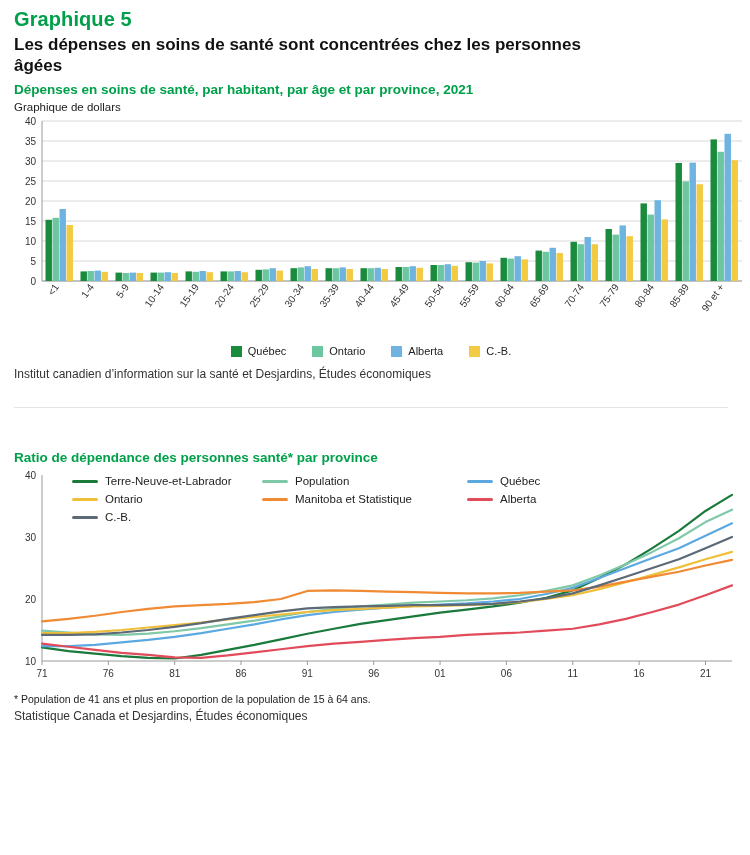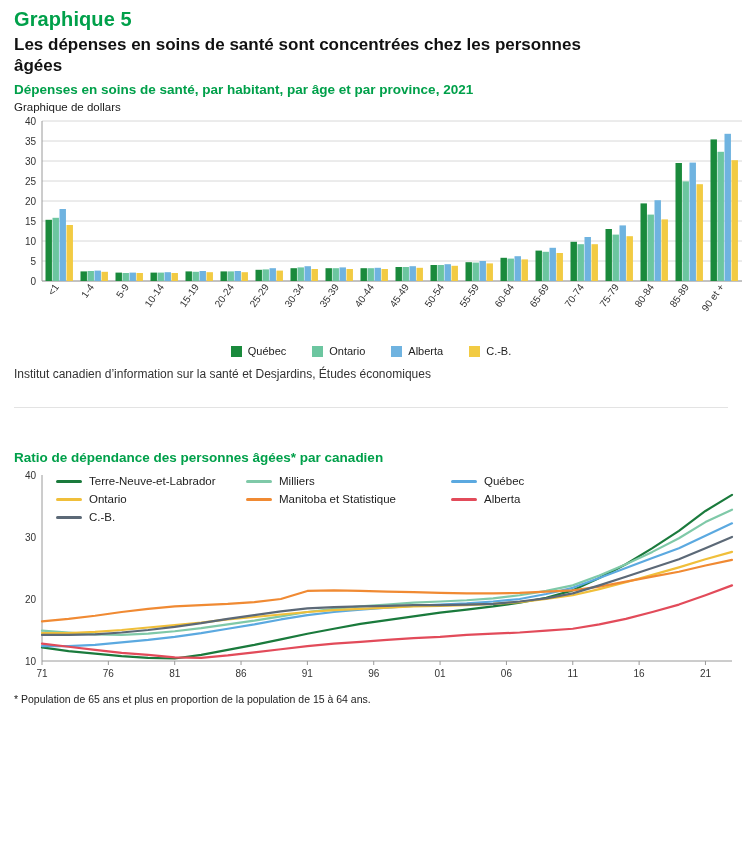--- a/index.html
+++ b/index.html
@@ -79,21 +79,21 @@
     margin-top: 2px;
     font-size: 11px;
     color: #222;
   }
   .legend-item { display: flex; align-items: center; gap: 6px; }
   .legend-swatch { width: 11px; height: 11px; display: inline-block; }
 
   
   .legend-lines {
     position: absolute;
-    left: 56px;
+    left: 72px;
     top: 8px;
     width: 620px;
     display: grid;
     grid-template-columns: 190px 205px 180px;
     row-gap: 6px;
     font-size: 11.5px;
     color: #222;
   }
   .legend-lines .legend-item { display: flex; align-items: center; gap: 7px; }
   .legend-line-swatch { width: 26px; height: 3px; display: inline-block; border-radius: 2px; }
@@ -258,21 +258,21 @@
           <span>C.-B.</span>
         </div>
       </div>
 
     <div class="source">Institut canadien d’information sur la santé et Desjardins, Études économiques</div>
   </div>
 
   <div class="divider" style="margin-top:26px;"></div>
 
   <div class="chart-block" style="padding-top:22px;">
-    <div class="chart-sub" style="margin-top:20px;">Ratio de dépendance des personnes âgées* par canadien</div>
+    <div class="chart-sub" style="margin-top:20px;">Ratio de dépendance des personnes santé* par province</div>
 
     <div class="plot-wrap">
       <svg id="svg-lines" width="750" height="220" viewBox="0 0 750 220">
           <text x="36" y="197.5" text-anchor="end" class="tick-label">10</text>
           <text x="36" y="135.5" text-anchor="end" class="tick-label">20</text>
           <text x="36" y="73.5" text-anchor="end" class="tick-label">30</text>
           <text x="36" y="11.5" text-anchor="end" class="tick-label">40</text>
           <line x1="42" y1="194" x2="732" y2="194" class="axisline"></line>
           <line x1="42" y1="8" x2="42" y2="194" class="axisline"></line>
           <line x1="42" y1="194" x2="42" y2="198" class="axisline"></line>
@@ -305,21 +305,21 @@
           <path d="M42.00 176.64 L68.54 179.74 L95.08 182.84 L121.62 185.94 L148.15 187.80 L174.69 190.28 L201.23 190.90 L227.77 188.42 L254.31 185.32 L280.85 182.22 L307.38 179.12 L333.92 176.64 L360.46 174.78 L387.00 172.92 L413.54 171.06 L440.08 169.82 L466.62 167.96 L493.15 166.72 L519.69 165.48 L546.23 163.62 L572.77 161.76 L599.31 157.42 L625.85 151.84 L652.38 145.02 L678.92 137.58 L705.46 128.28 L732.00 118.36" fill="none" stroke="#e24b5a" stroke-width="2.2" stroke-linejoin="round" stroke-linecap="round"></path>
           <path d="M42.00 167.96 L68.54 167.96 L95.08 167.34 L121.62 165.48 L148.15 163.00 L174.69 159.90 L201.23 156.18 L227.77 151.84 L254.31 148.12 L280.85 144.40 L307.38 141.30 L333.92 140.06 L360.46 139.44 L387.00 138.82 L413.54 138.20 L440.08 138.20 L466.62 137.58 L493.15 136.96 L519.69 134.48 L546.23 131.38 L572.77 126.42 L599.31 118.36 L625.85 109.68 L652.38 101.00 L678.92 92.32 L705.46 81.16 L732.00 70.00" fill="none" stroke="#5c6977" stroke-width="2.2" stroke-linejoin="round" stroke-linecap="round"></path>
         </svg>
       <div class="legend-lines" id="legend-lines">
           <div class="legend-item">
             <span class="legend-line-swatch" style="background: rgb(26, 122, 60);"></span>
             <span>Terre-Neuve-et-Labrador</span>
           </div>
           <div class="legend-item">
             <span class="legend-line-swatch" style="background: rgb(127, 201, 168);"></span>
-            <span>Milliers</span>
+            <span>Population</span>
           </div>
           <div class="legend-item">
             <span class="legend-line-swatch" style="background: rgb(91, 169, 224);"></span>
             <span>Québec</span>
           </div>
           <div class="legend-item">
             <span class="legend-line-swatch" style="background: rgb(240, 191, 58);"></span>
             <span>Ontario</span>
           </div>
           <div class="legend-item">
@@ -330,16 +330,17 @@
             <span class="legend-line-swatch" style="background: rgb(226, 75, 90);"></span>
             <span>Alberta</span>
           </div>
           <div class="legend-item">
             <span class="legend-line-swatch" style="background: rgb(92, 105, 119);"></span>
             <span>C.-B.</span>
           </div>
         </div>
     </div>
 
-    <div class="footnote">* Population de 65 ans et plus en proportion de la population de 15 à 64 ans.</div>
+    <div class="footnote">* Population de 41 ans et plus en proportion de la population de 15 à 64 ans.</div>
+    <div class="source" style="margin-top:4px;">Statistique Canada et Desjardins, Études économiques</div>
   </div>
 
 </div>
 
 </body></html>

